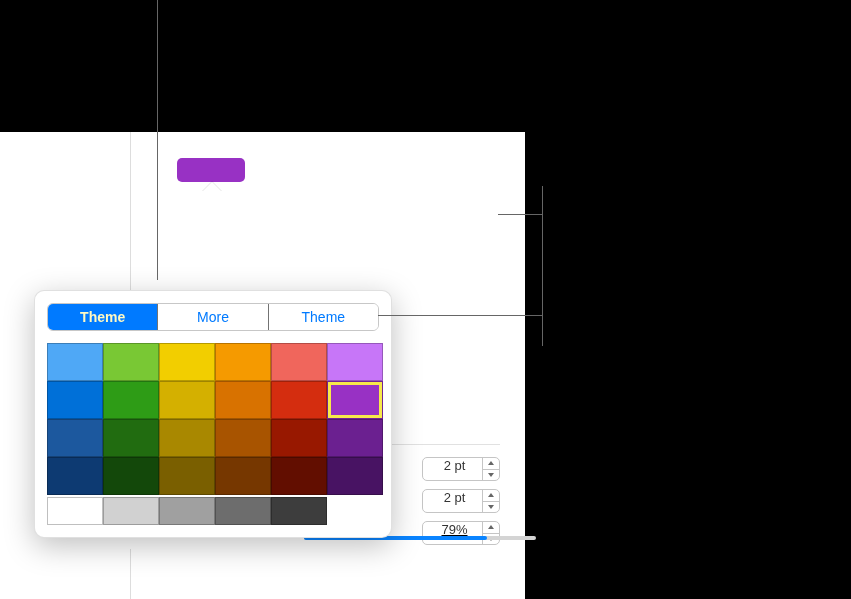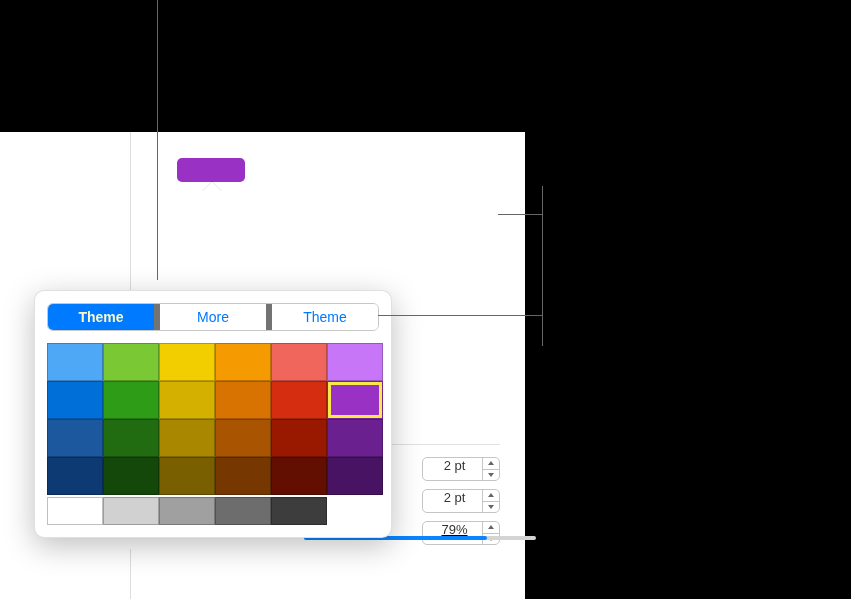--- a/index.html
+++ b/index.html
@@ -142,21 +142,21 @@
       padding: 5px 0;
       cursor: pointer;
       font-weight: 500;
     }
     .seg button.active {
       background: #007aff;
       color: #fef9c3;
       font-weight: 600;
     }
     .seg button + button {
-      border-left: 6px solid #737373;
+      border-left: 1px solid #737373;
     }
     .swatch-grid {
       display: flex;
       flex-direction: column;
       width: 336px;
     }
     .swatch-row {
       display: flex;
       height: 38px;
     }

